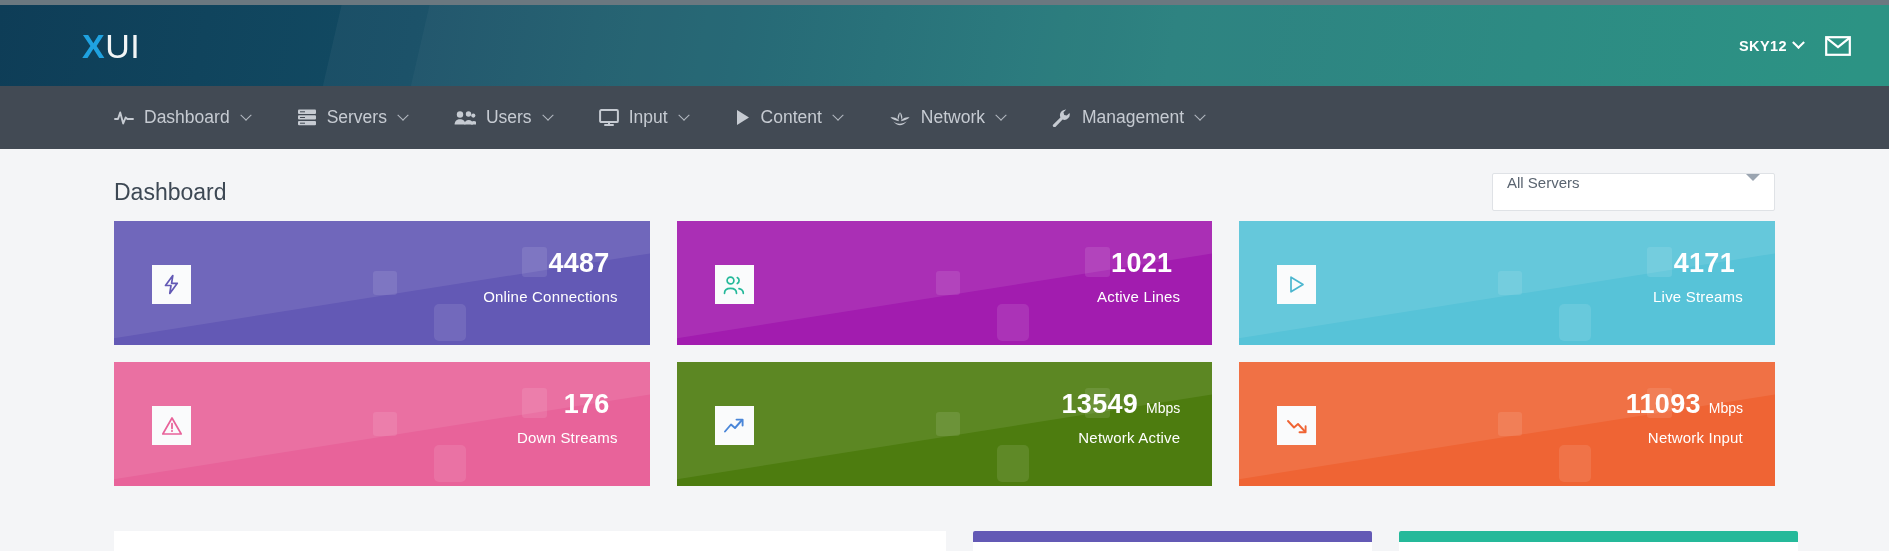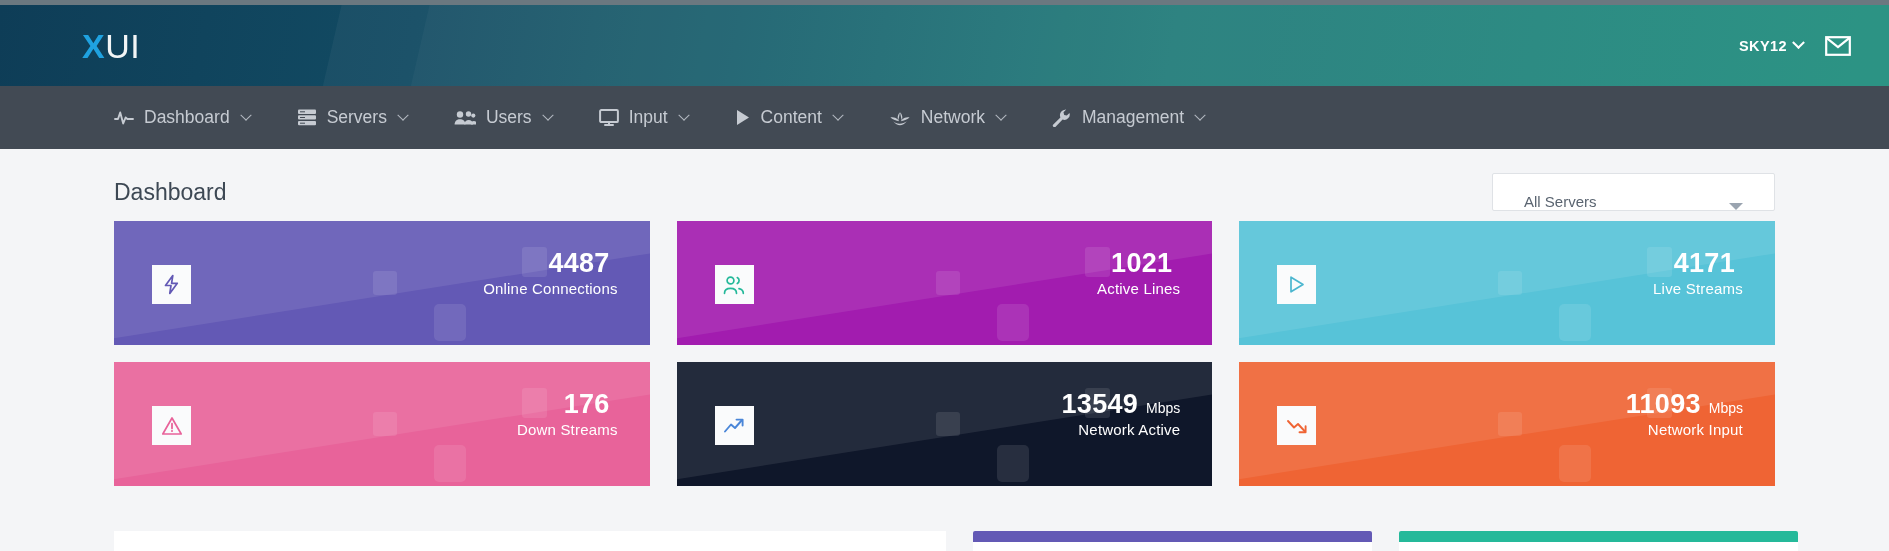--- a/index.html
+++ b/index.html
@@ -151,23 +151,23 @@
     color: #3d4854;
     font-weight: normal;
   }
   .server-select {
     width: 283px;
     height: 38px;
     background: #fff;
     border: 1px solid #dfe2e6;
     border-radius: 2px;
     display: flex;
-    align-items: flex-end;
+    align-items: flex-start;
     justify-content: space-between;
-    padding: 0 31px;
+    padding: 0 14px;
     font-size: 15px;
     color: #5a6470;
     cursor: pointer;
   }
   .select-caret {
     width: 0; height: 0;
     border-left: 7px solid transparent;
     border-right: 7px solid transparent;
     border-top: 7px solid #9aa4b0;
   }
@@ -233,21 +233,21 @@
     font-size: 27px;
     font-weight: bold;
     letter-spacing: .3px;
     line-height: 1.2;
   }
   .card-unit {
     font-size: 14px;
     font-weight: normal;
   }
   .card-label {
-    margin-top: 1px;
+    margin-top: 9px;
     font-size: 15px;
     letter-spacing: .2px;
   }
 
   
   .bottom-row {
     position: absolute;
     left: 114px;
     right: 114px;
     top: 382px;
@@ -467,21 +467,21 @@
       </div>
       <div class="card-text">
         <div class="card-value-row">
           <span class="card-value">176</span>
           <span class="card-unit"></span>
         </div>
         <div class="card-label">Down Streams</div>
       </div>
     </div>
 
-    <div class="card" style="background:#0f172a">
+    <div class="card" style="background:#4d7c0f">
       <div class="card-sheen"></div>
       <div class="deco d1"></div>
       <div class="deco d2"></div>
       <div class="deco d3"></div>
       <div class="card-icon">
         <svg width="22" height="20" viewBox="0 0 22 20" fill="none">
             <path d="M2 15.5 L8 8.5 L12 12 L19 4" stroke="#4a86d8" stroke-width="1.9" stroke-linecap="round" stroke-linejoin="round"></path>
             <path d="M13.5 3.6 H19.6 V9.6" stroke="#4a86d8" stroke-width="1.9" stroke-linecap="round" stroke-linejoin="round"></path>
           </svg>
       </div>

